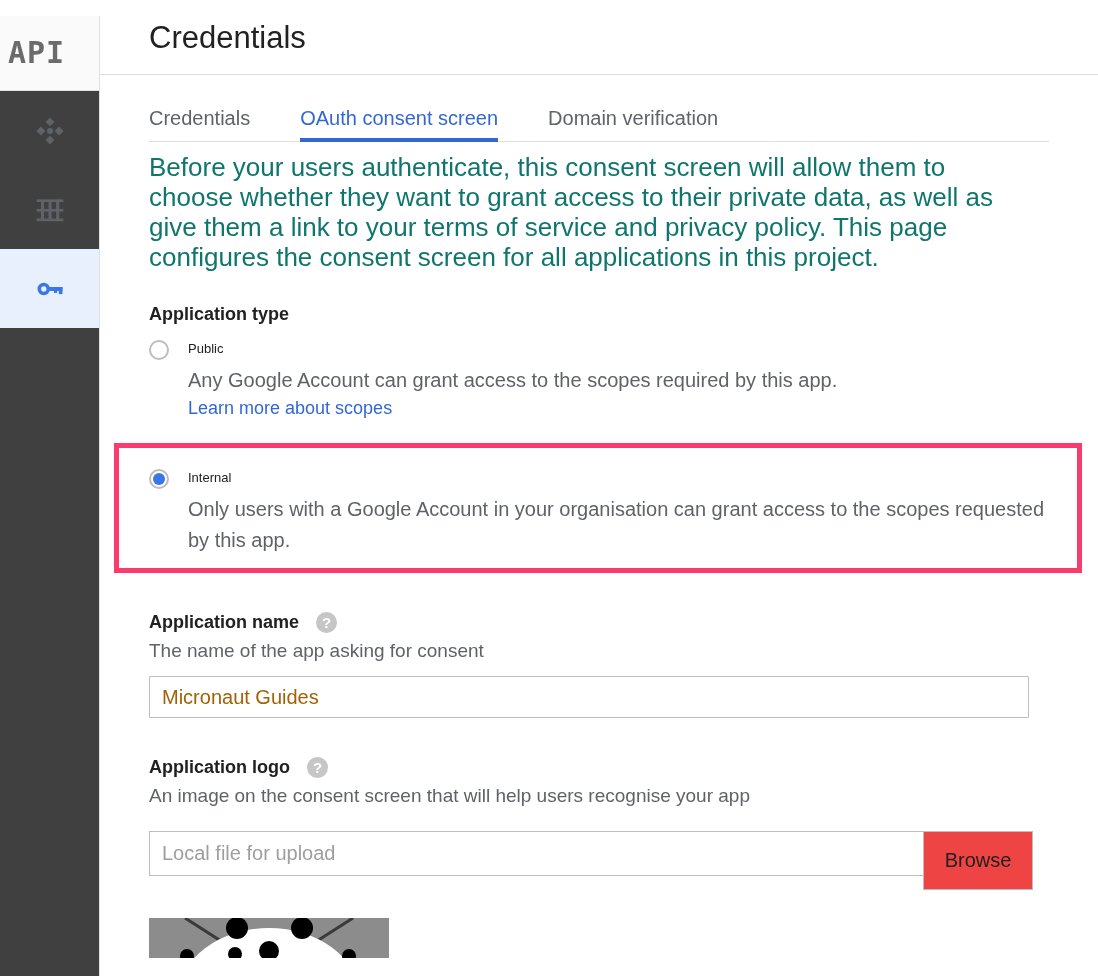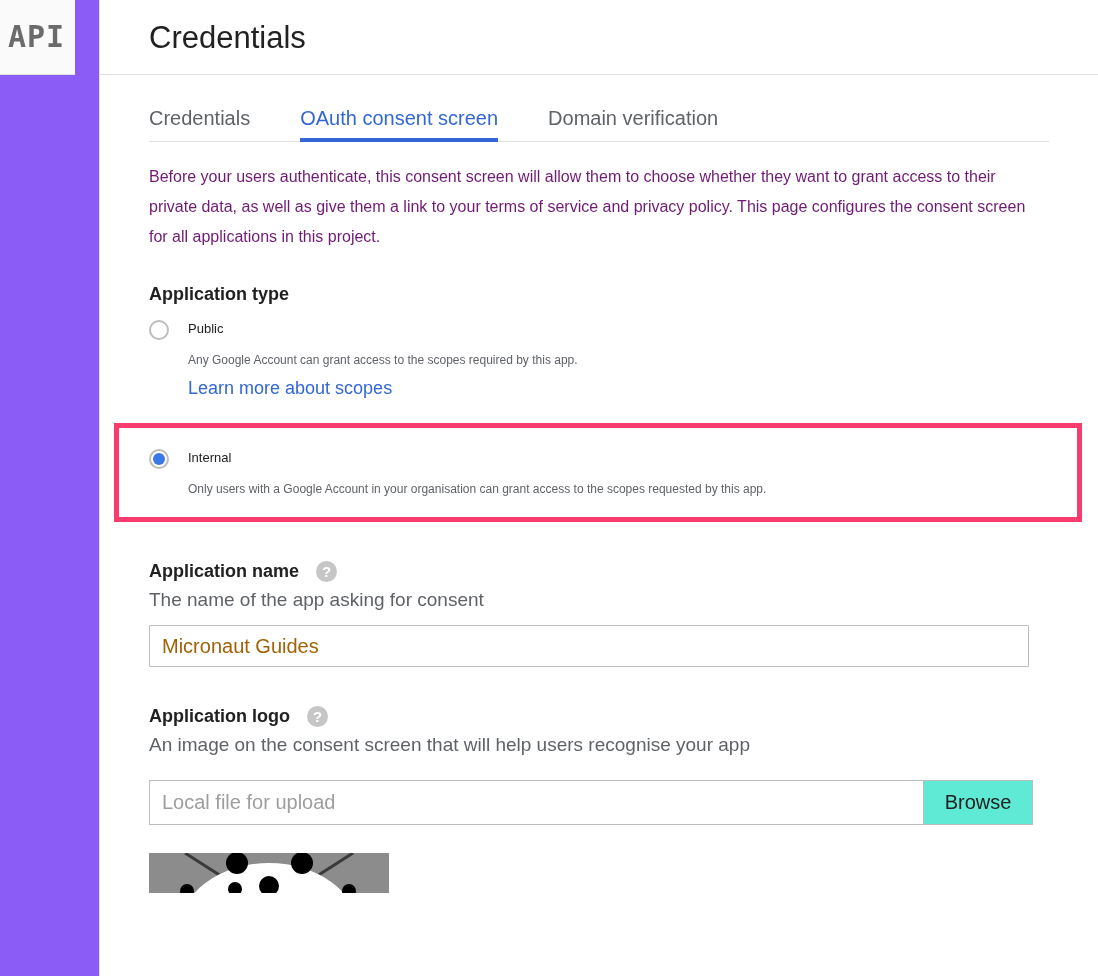--- a/index.html
+++ b/index.html
@@ -16,24 +16,25 @@
     display: flex;
     width: 1098px;
     height: 976px;
     background: #ffffff;
   }
 
   
   .rail {
     width: 100px;
     flex: 0 0 100px;
-    background: #8b5cf6;
+    background: #404040;
     border-right: 1px solid #e0e0e0;
     display: flex;
-    flex-direction: row;
+    flex-direction: column;
+    margin-top: 16px;
   }
   .rail-logo {
     height: 75px;
     flex: 0 0 75px;
     display: flex;
     align-items: center;
     justify-content: flex-start;
     padding-left: 8px;
     border-bottom: 1px solid #e0e0e0;
     background: #fafafa;
@@ -117,24 +118,24 @@
   .tab.active::after {
     content: "";
     position: absolute;
     left: 0; right: 0; bottom: -1px;
     height: 4px;
     background: #3367d6;
   }
 
   
   .desc {
-    font-size: 16px;
+    font-size: 26px;
     line-height: 30px;
-    color: #701a75;
-    margin-top: 20px;
+    color: #0f766e;
+    margin-top: 10px;
     max-width: 880px;
   }
 
   
   .section-label {
     font-size: 18px;
     font-weight: bold;
     color: #212121;
     margin-top: 32px;
   }
@@ -165,21 +166,21 @@
     border-radius: 50%;
     background: #3b78e7;
   }
   .radio-body { flex: 1 1 auto; min-width: 0; }
   .radio-title {
     font-size: 13px;
     color: #212121;
     line-height: 24px;
   }
   .radio-sub {
-    font-size: 12px;
+    font-size: 20px;
     color: #5f6368;
     line-height: 31px;
     margin-top: 4px;
   }
   .radio-link {
     display: inline-block;
     font-size: 18px;
     color: #3367d6;
     text-decoration: none;
     line-height: 24px;
@@ -258,23 +259,23 @@
     font-size: 20px;
     color: #212121;
     padding: 0 12px;
     font-family: "Liberation Sans", sans-serif;
     background: #ffffff;
     outline: none;
   }
   .upload-input::placeholder { color: #9e9e9e; }
   .browse-btn {
     flex: 0 0 110px;
-    height: 45px;
+    height: 59px;
     border: 1px solid #bdbdbd;
-    background: #5eead4;
+    background: #ef4444;
     font-size: 20px;
     color: #212121;
     font-family: "Liberation Sans", sans-serif;
     cursor: pointer;
   }
 
   
   .logo-preview {
     margin-top: 28px;
     width: 240px;

